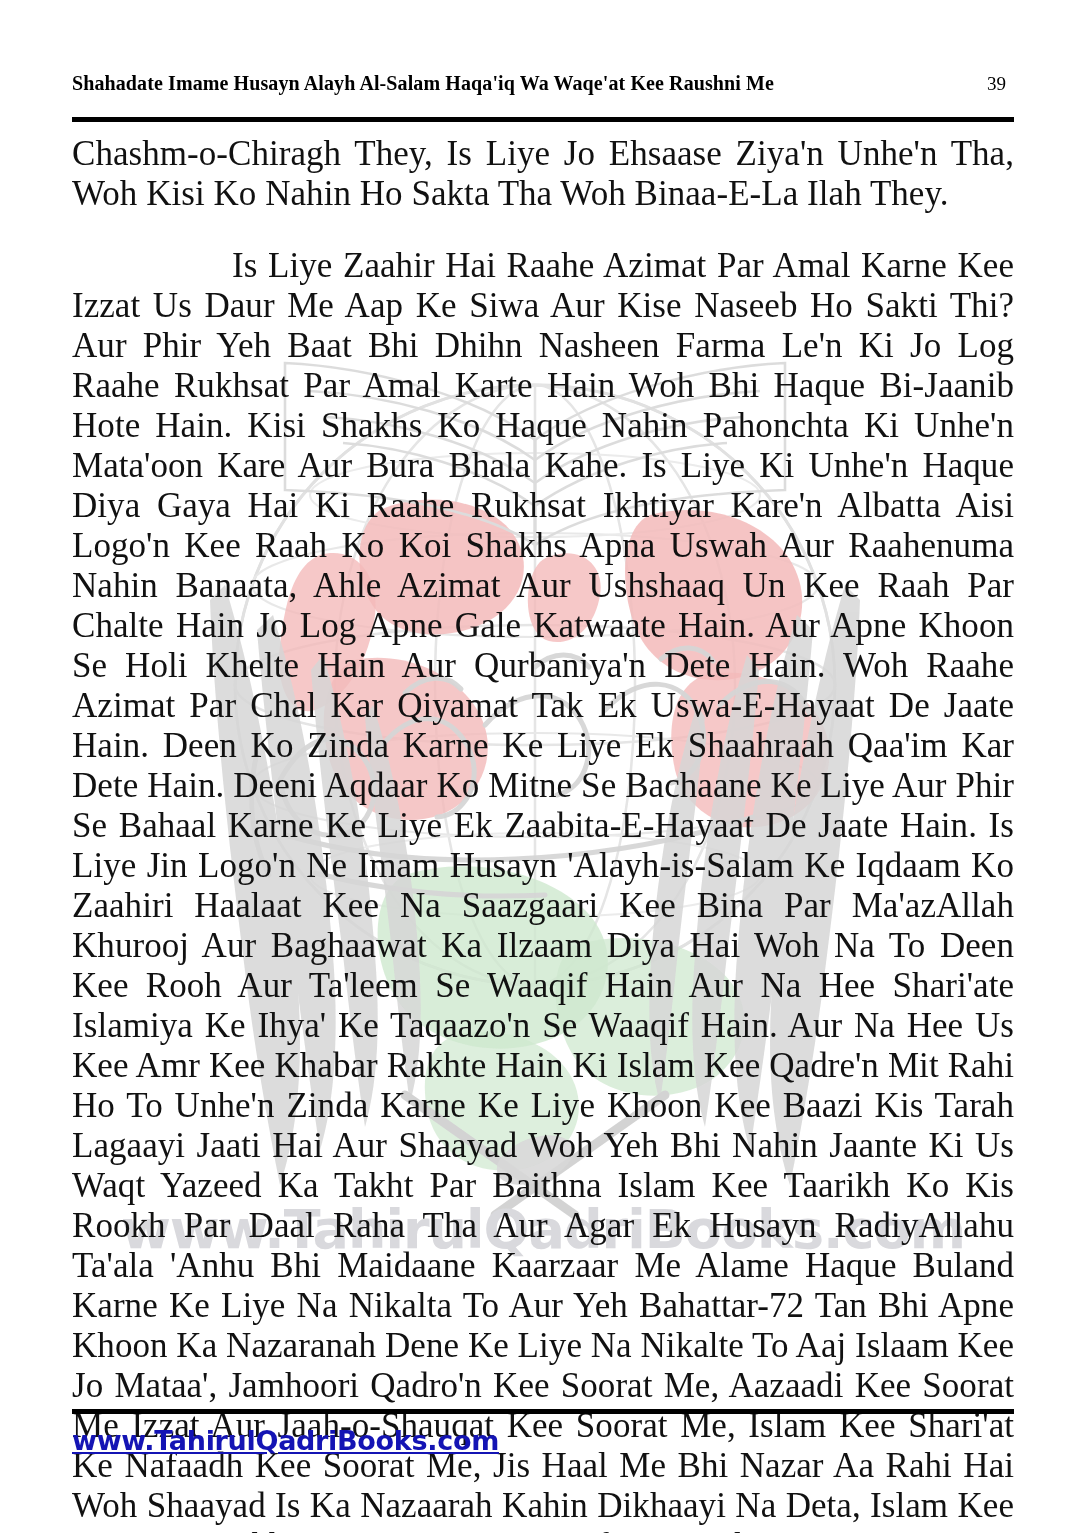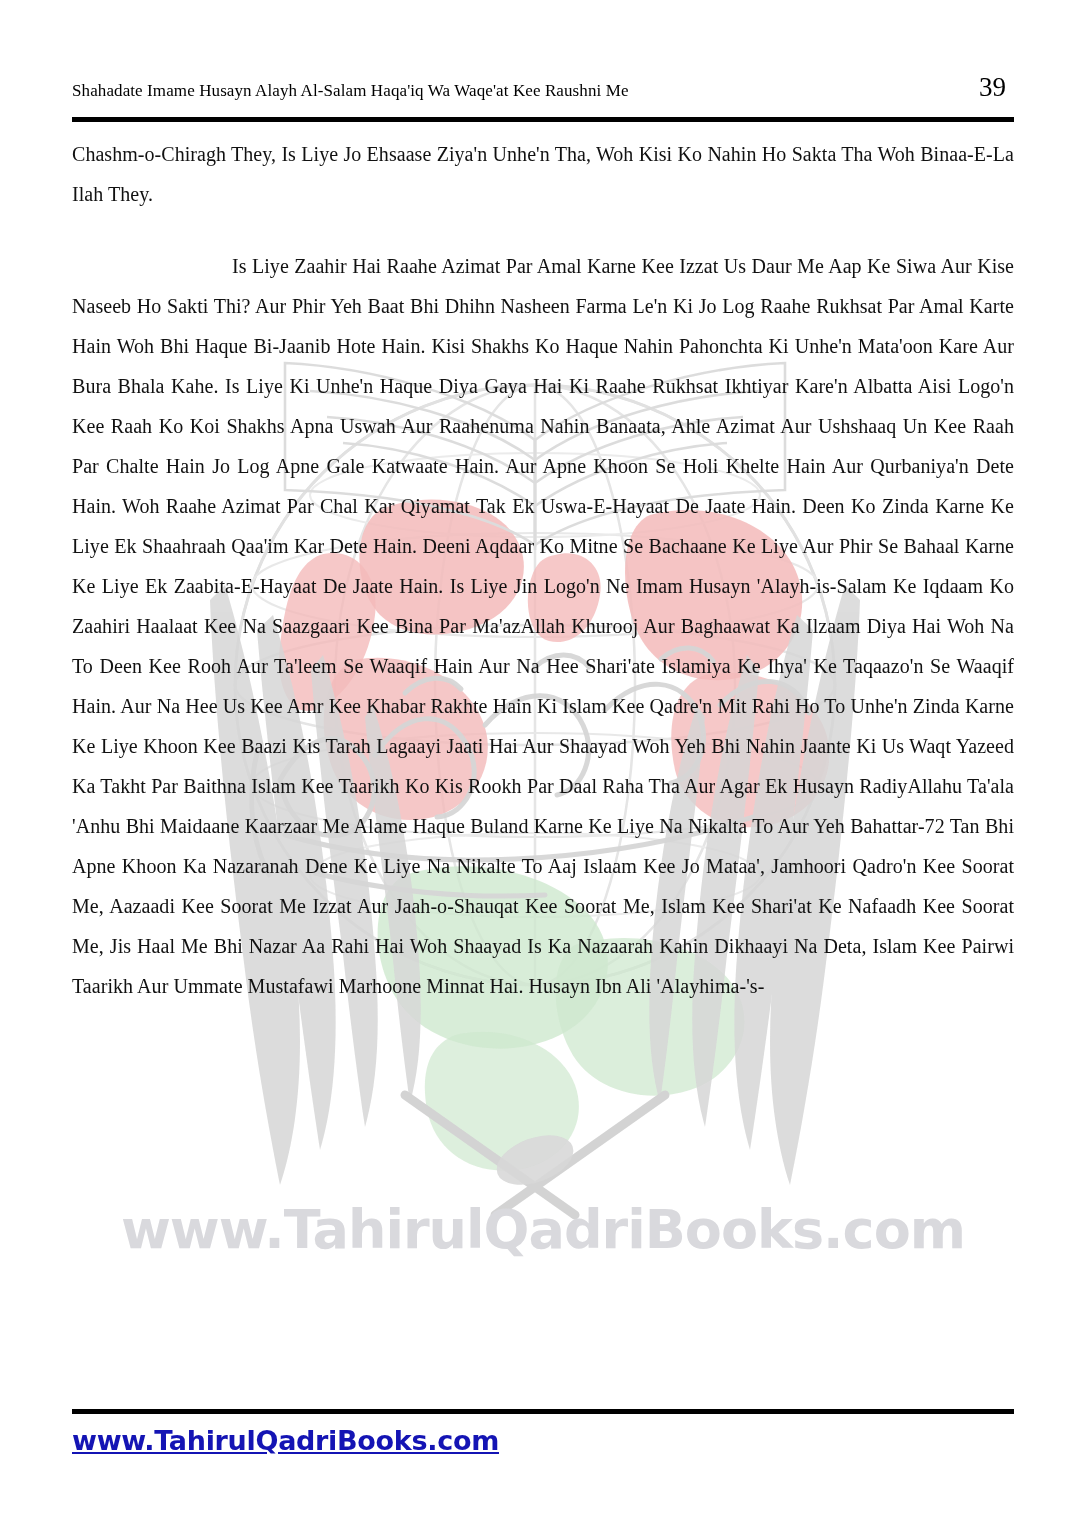--- a/index.html
+++ b/index.html
@@ -50,28 +50,29 @@
     left: 72px;
     top: 72px;
     width: 942px;
     display: flex;
     align-items: baseline;
     justify-content: space-between;
     z-index: 3;
   }
   .header-title {
     font-family: "Liberation Serif", serif;
-    font-size: 17px;
+    font-size: 20px;
     color: #000000;
     letter-spacing: 0.1px;
     white-space: nowrap;
+    font-weight: bold;
   }
   .header-pageno {
     font-family: "Liberation Serif", serif;
-    font-size: 27px;
+    font-size: 19px;
     color: #000000;
     padding-right: 8px;
   }
   .rule-top {
     position: absolute;
     left: 72px;
     top: 117px;
     width: 942px;
     height: 5px;
     background: #000000;
@@ -84,21 +85,21 @@
     left: 72px;
     top: 134px;
     width: 942px;
     z-index: 2;
   }
   .para {
     margin: 0;
     text-align: justify;
     text-justify: inter-word;
     font-family: "Liberation Serif", serif;
-    font-size: 20px;
+    font-size: 35px;
     line-height: 40px;
     color: #111111;
     letter-spacing: 0.05px;
   }
   .para.indent { text-indent: 160px; margin-top: 32px; }
   .para:last-child { text-align: justify; }
 
   
   .rule-bottom {
     position: absolute;

